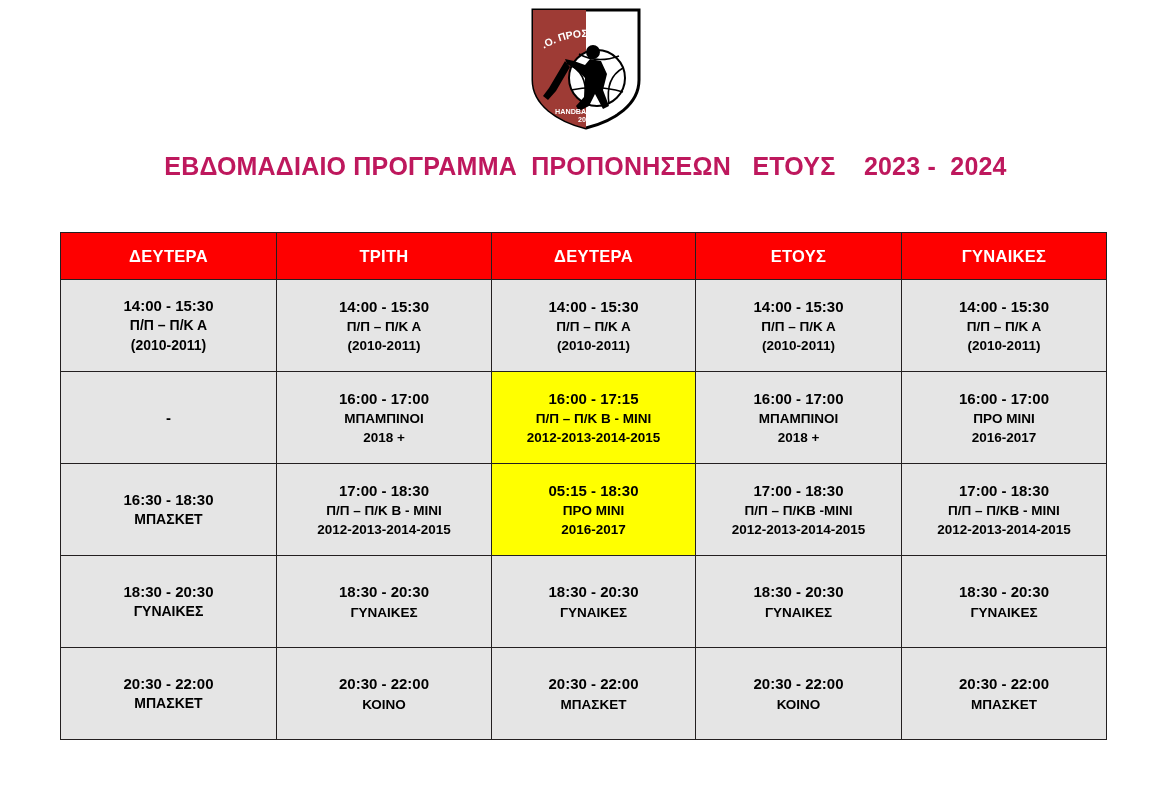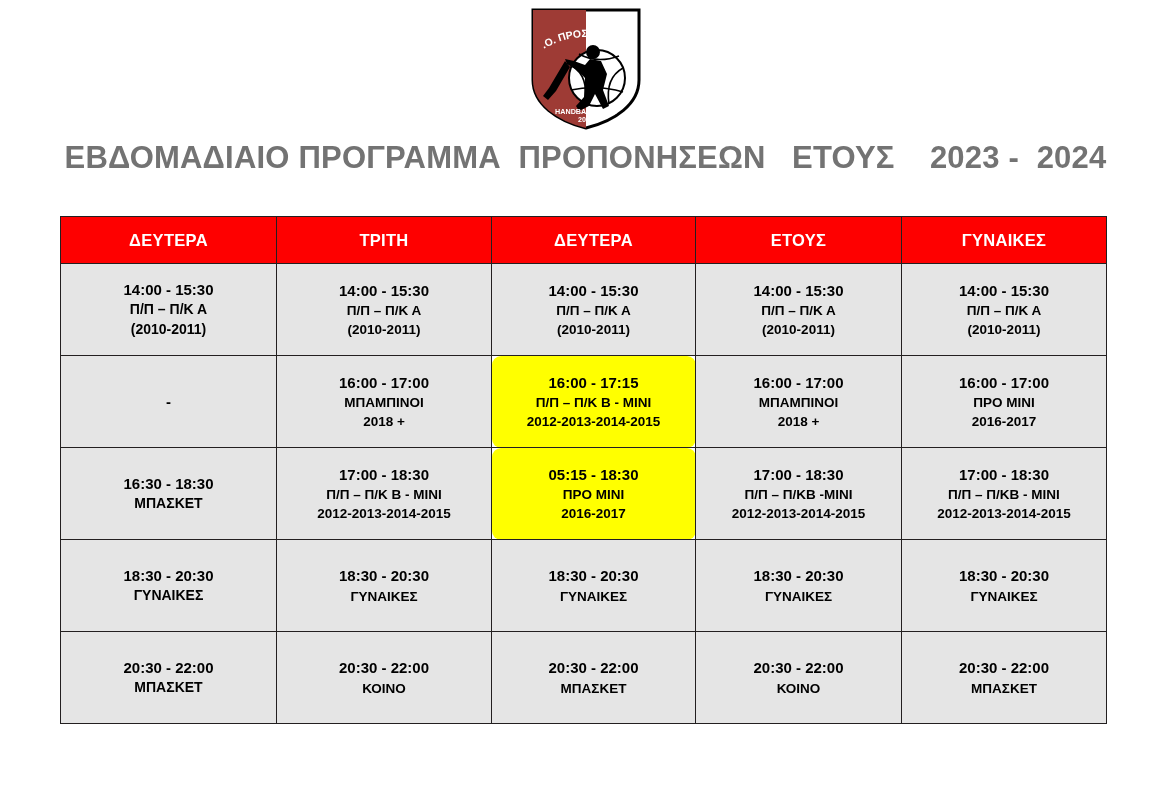--- a/index.html
+++ b/index.html
@@ -28,33 +28,33 @@
   }
   #club-logo {
     width: 118px;
     height: 128px;
     display: block;
   }
 
   
   #page-title {
     text-align: center;
-    font-size: 31px;
+    font-size: 25px;
     font-weight: bold;
     letter-spacing: 0.2px;
-    margin: 0 0 0 0;
-    color: #737373;
+    margin: 12px 0 0 0;
+    color: #be185d;
     white-space: pre;
   }
 
   
   #schedule-wrap {
     position: absolute;
     left: 60px;
-    top: 216px;
+    top: 232px;
     width: 1046px;
   }
   table#schedule {
     border-collapse: collapse;
     width: 100%;
     table-layout: fixed;
   }
   table#schedule th,
   table#schedule td {
     border: 1.6px solid #231f20;
@@ -69,21 +69,20 @@
     font-weight: bold;
     height: 46px;
     letter-spacing: 0.3px;
   }
   table#schedule tbody td {
     background: #e5e5e5;
     height: 91px;
   }
   table#schedule tbody td.yellow {
     background: #ffff00;
-    border-radius: 9px;
   }
   .cell-inner {
     display: flex;
     flex-direction: column;
     align-items: center;
     justify-content: center;
     line-height: 1.42;
     padding: 2px 4px;
   }
   .cell-time {

